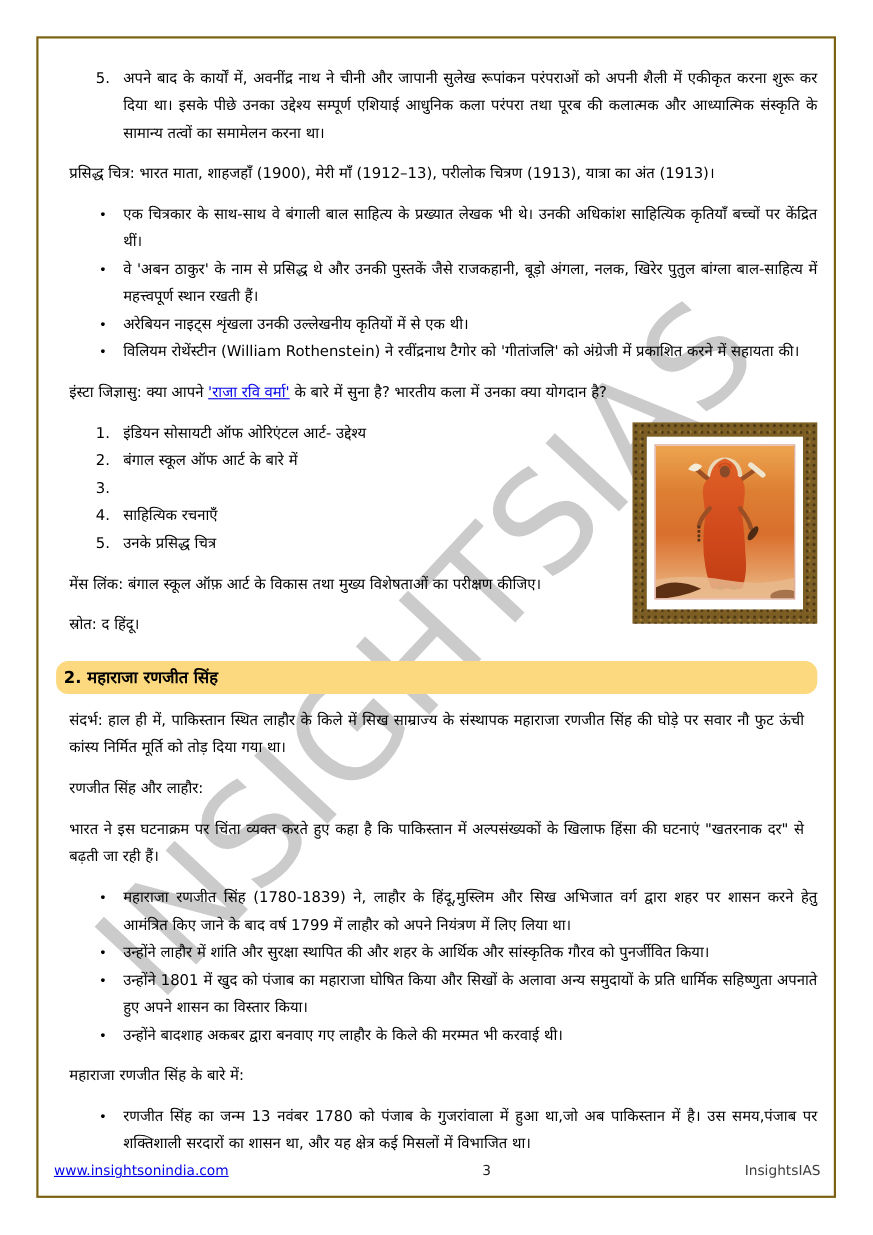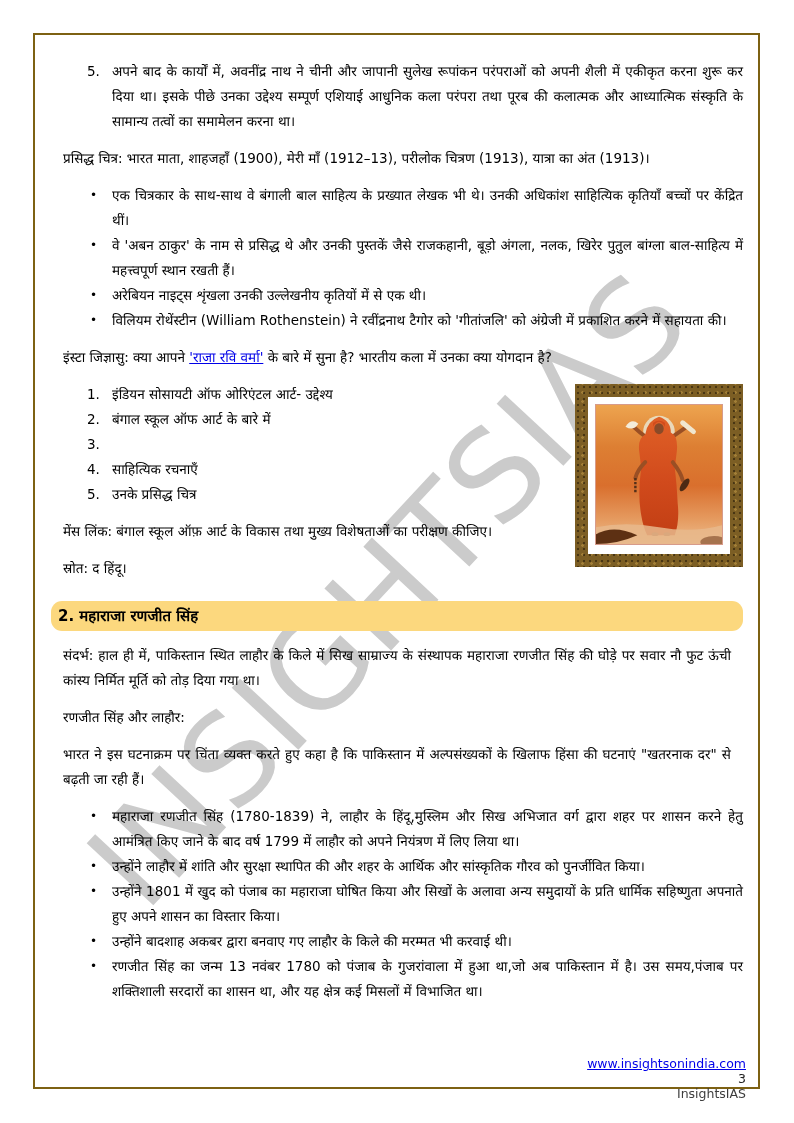--- a/index.html
+++ b/index.html
@@ -44,21 +44,21 @@
       radial-gradient(rgba(200,160,75,.5) 1px, transparent 1.6px);
     background-size:6px 6px,9px 9px;background-position:0 0,3px 4px;
   }
   .art-mat{background:#fff;width:100%;height:100%;box-sizing:border-box;
     padding:7px 7px 9px 7px;}
   .art-canvas{width:100%;height:100%;box-sizing:border-box;
     border:1px solid #d79b8a;overflow:hidden;}
   .art-canvas svg{display:block;width:100%;height:100%;}
 
   .footer{position:absolute;left:49px;right:48px;top:1056px;display:flex;
-    align-items:flex-end;font-size:12.5px;z-index:2;flex-direction:column;}
+    align-items:flex-end;font-size:12.5px;z-index:2;}
   .furl{color:var(--link);text-decoration:underline;cursor:pointer;}
   .fpage{flex:1;text-align:center;color:#222;}
   .fbrand{color:var(--footer_text);}
 </style>
 </head>
 <body>
 
 <div class="sheet">
 
   <div class="watermark">INSIGHTSIAS</div>
@@ -173,20 +173,21 @@
       </div>
       <div class="row bullet">
         <span class="mk">•</span>
         <span class="tx"><span>उन्होंने 1801 में खुद को पंजाब का महाराजा घोषित किया और सिखों के अलावा अन्य समुदायों के प्रति धार्मिक सहिष्णुता अपनाते हुए अपने शासन का विस्तार किया।</span></span>
       </div>
       <div class="row bullet">
         <span class="mk">•</span>
         <span class="tx"><span>उन्होंने बादशाह अकबर द्वारा बनवाए गए लाहौर के किले की मरम्मत भी करवाई थी।</span></span>
       </div>
 
+      <p><span class="b">महाराजा रणजीत सिंह के बारे में:</span></p>
 
       <div class="row bullet">
         <span class="mk">•</span>
         <span class="tx"><span>रणजीत सिंह का जन्म 13 नवंबर 1780 को पंजाब के गुजरांवाला में हुआ था,जो अब पाकिस्तान में है। उस समय,पंजाब पर शक्तिशाली सरदारों का शासन था, और यह क्षेत्र कई मिसलों में विभाजित था।</span></span>
       </div>
 
     </div>
   </div>
 
   <div class="footer">

